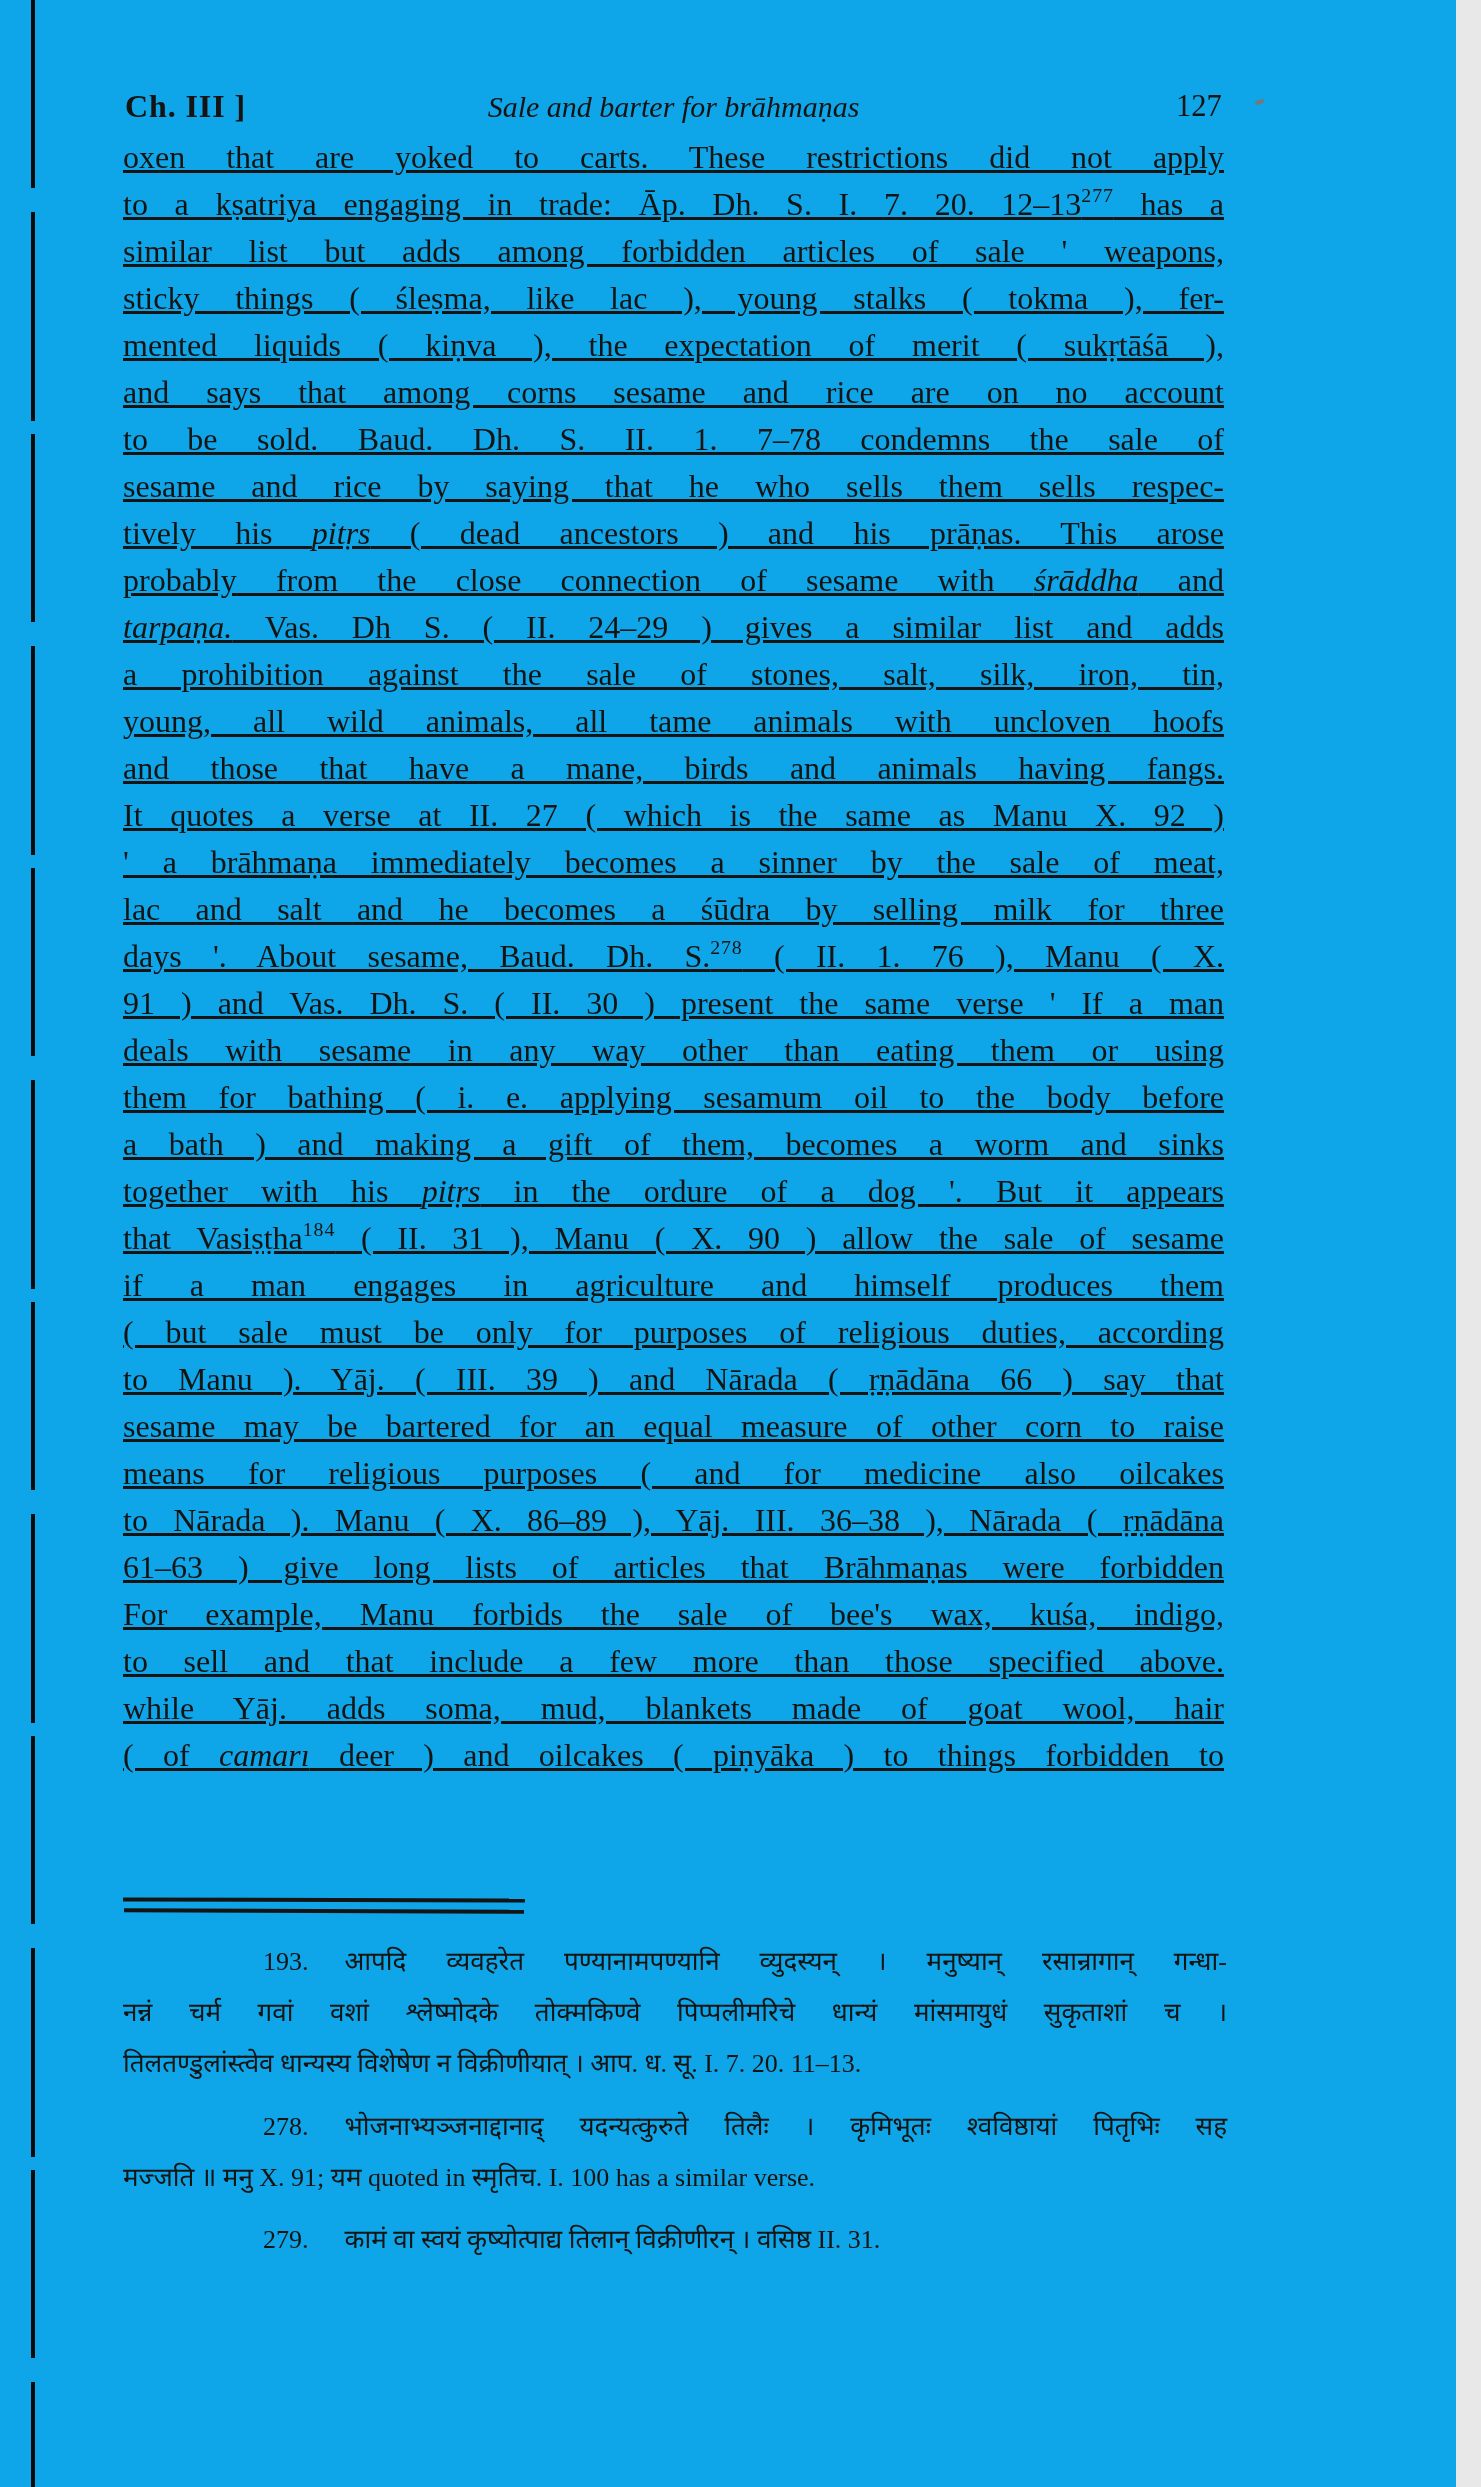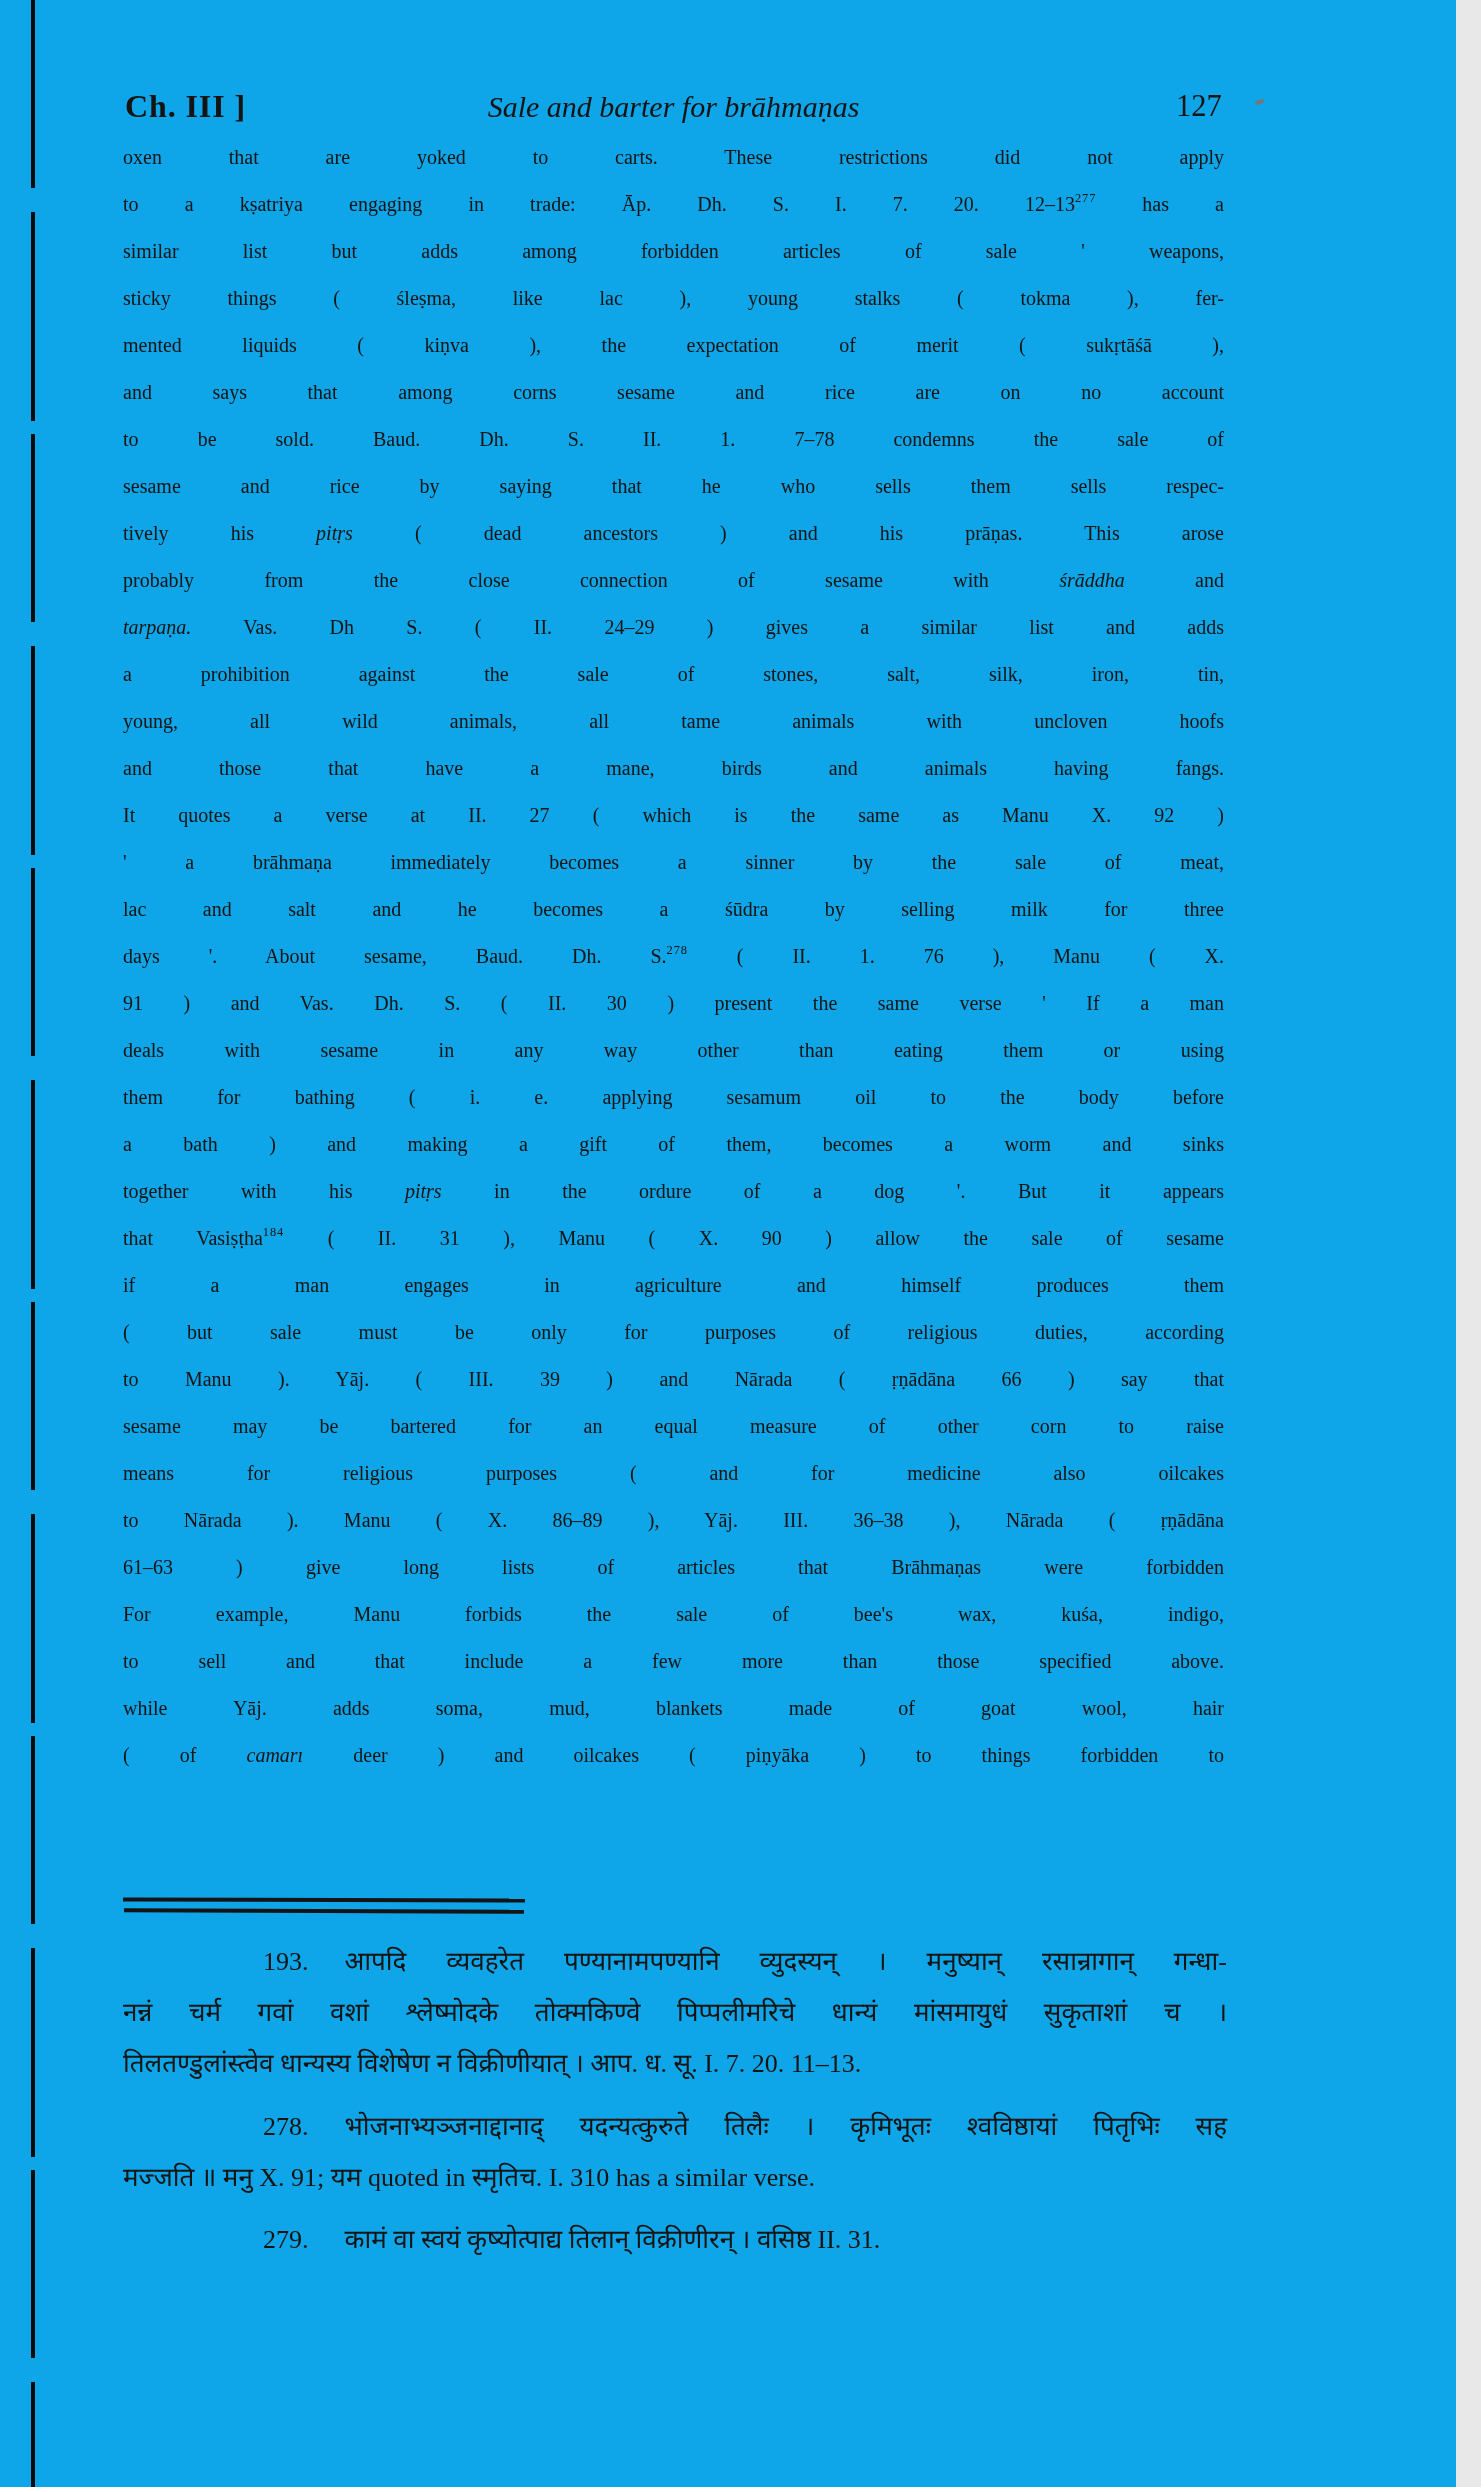--- a/index.html
+++ b/index.html
@@ -31,21 +31,21 @@
   }
   .hdr-pageno{
     position:absolute;left:1176px;top:89px;font-size:30.5px;white-space:nowrap;
   }
   .speck{
     position:absolute;left:1255px;top:100px;width:9px;height:3.6px;
     background:#777;transform:rotate(-18deg);border-radius:1.8px;
   }
   .bodytext{
     position:absolute;left:123px;top:134px;width:1101px;
-    font-size:20px;line-height:47px;
+    font-size:32px;line-height:47px;text-decoration:underline;
   }
   .bline{
     text-align:justify;text-align-last:justify;
     white-space:nowrap;
   }
   .it{font-style:italic;}
   sup.sup{font-size:0.62em;line-height:0;position:relative;top:-1.8px;letter-spacing:0.9px;}
   .fnrule-a{
     position:absolute;left:123px;top:1898px;width:402px;height:3.6px;background:#141414;
     transform:rotate(0.15deg);
@@ -117,20 +117,20 @@
   <div class="fnrule-b"></div>
 
   <div class="footnotes" id="footnotes">
       <div class="footnote">
         <div class="fn-line fn-first just"><span class="fn-num">193.</span>आपदि व्यवहरेत पण्यानामपण्यानि व्युदस्यन् । मनुष्यान् रसान्रागान् गन्धा-</div>
         <div class="fn-line just">नन्नं चर्म गवां वशां श्लेष्मोदके तोक्मकिण्वे पिप्पलीमरिचे धान्यं मांसमायुधं सुकृताशां च ।</div>
         <div class="fn-line">तिलतण्डुलांस्त्वेव धान्यस्य विशेषेण न विक्रीणीयात् । आप. ध. सू. I. 7. 20. 11–13.</div>
       </div>
       <div class="footnote">
         <div class="fn-line fn-first just"><span class="fn-num">278.</span>भोजनाभ्यञ्जनाद्दानाद् यदन्यत्कुरुते तिलैः । कृमिभूतः श्वविष्ठायां पितृभिः सह</div>
-        <div class="fn-line">मज्जति ॥ मनु X. 91; यम quoted in स्मृतिच. I. 310 has a similar verse.</div>
+        <div class="fn-line">मज्जति ॥ मनु X. 91; यम quoted in स्मृतिच. I. 100 has a similar verse.</div>
       </div>
       <div class="footnote">
         <div class="fn-line fn-first"><span class="fn-num">279.</span>कामं वा स्वयं कृष्योत्पाद्य तिलान् विक्रीणीरन् । वसिष्ठ II. 31.</div>
       </div>
     </div>
 </div>
 
 
 </body></html>

